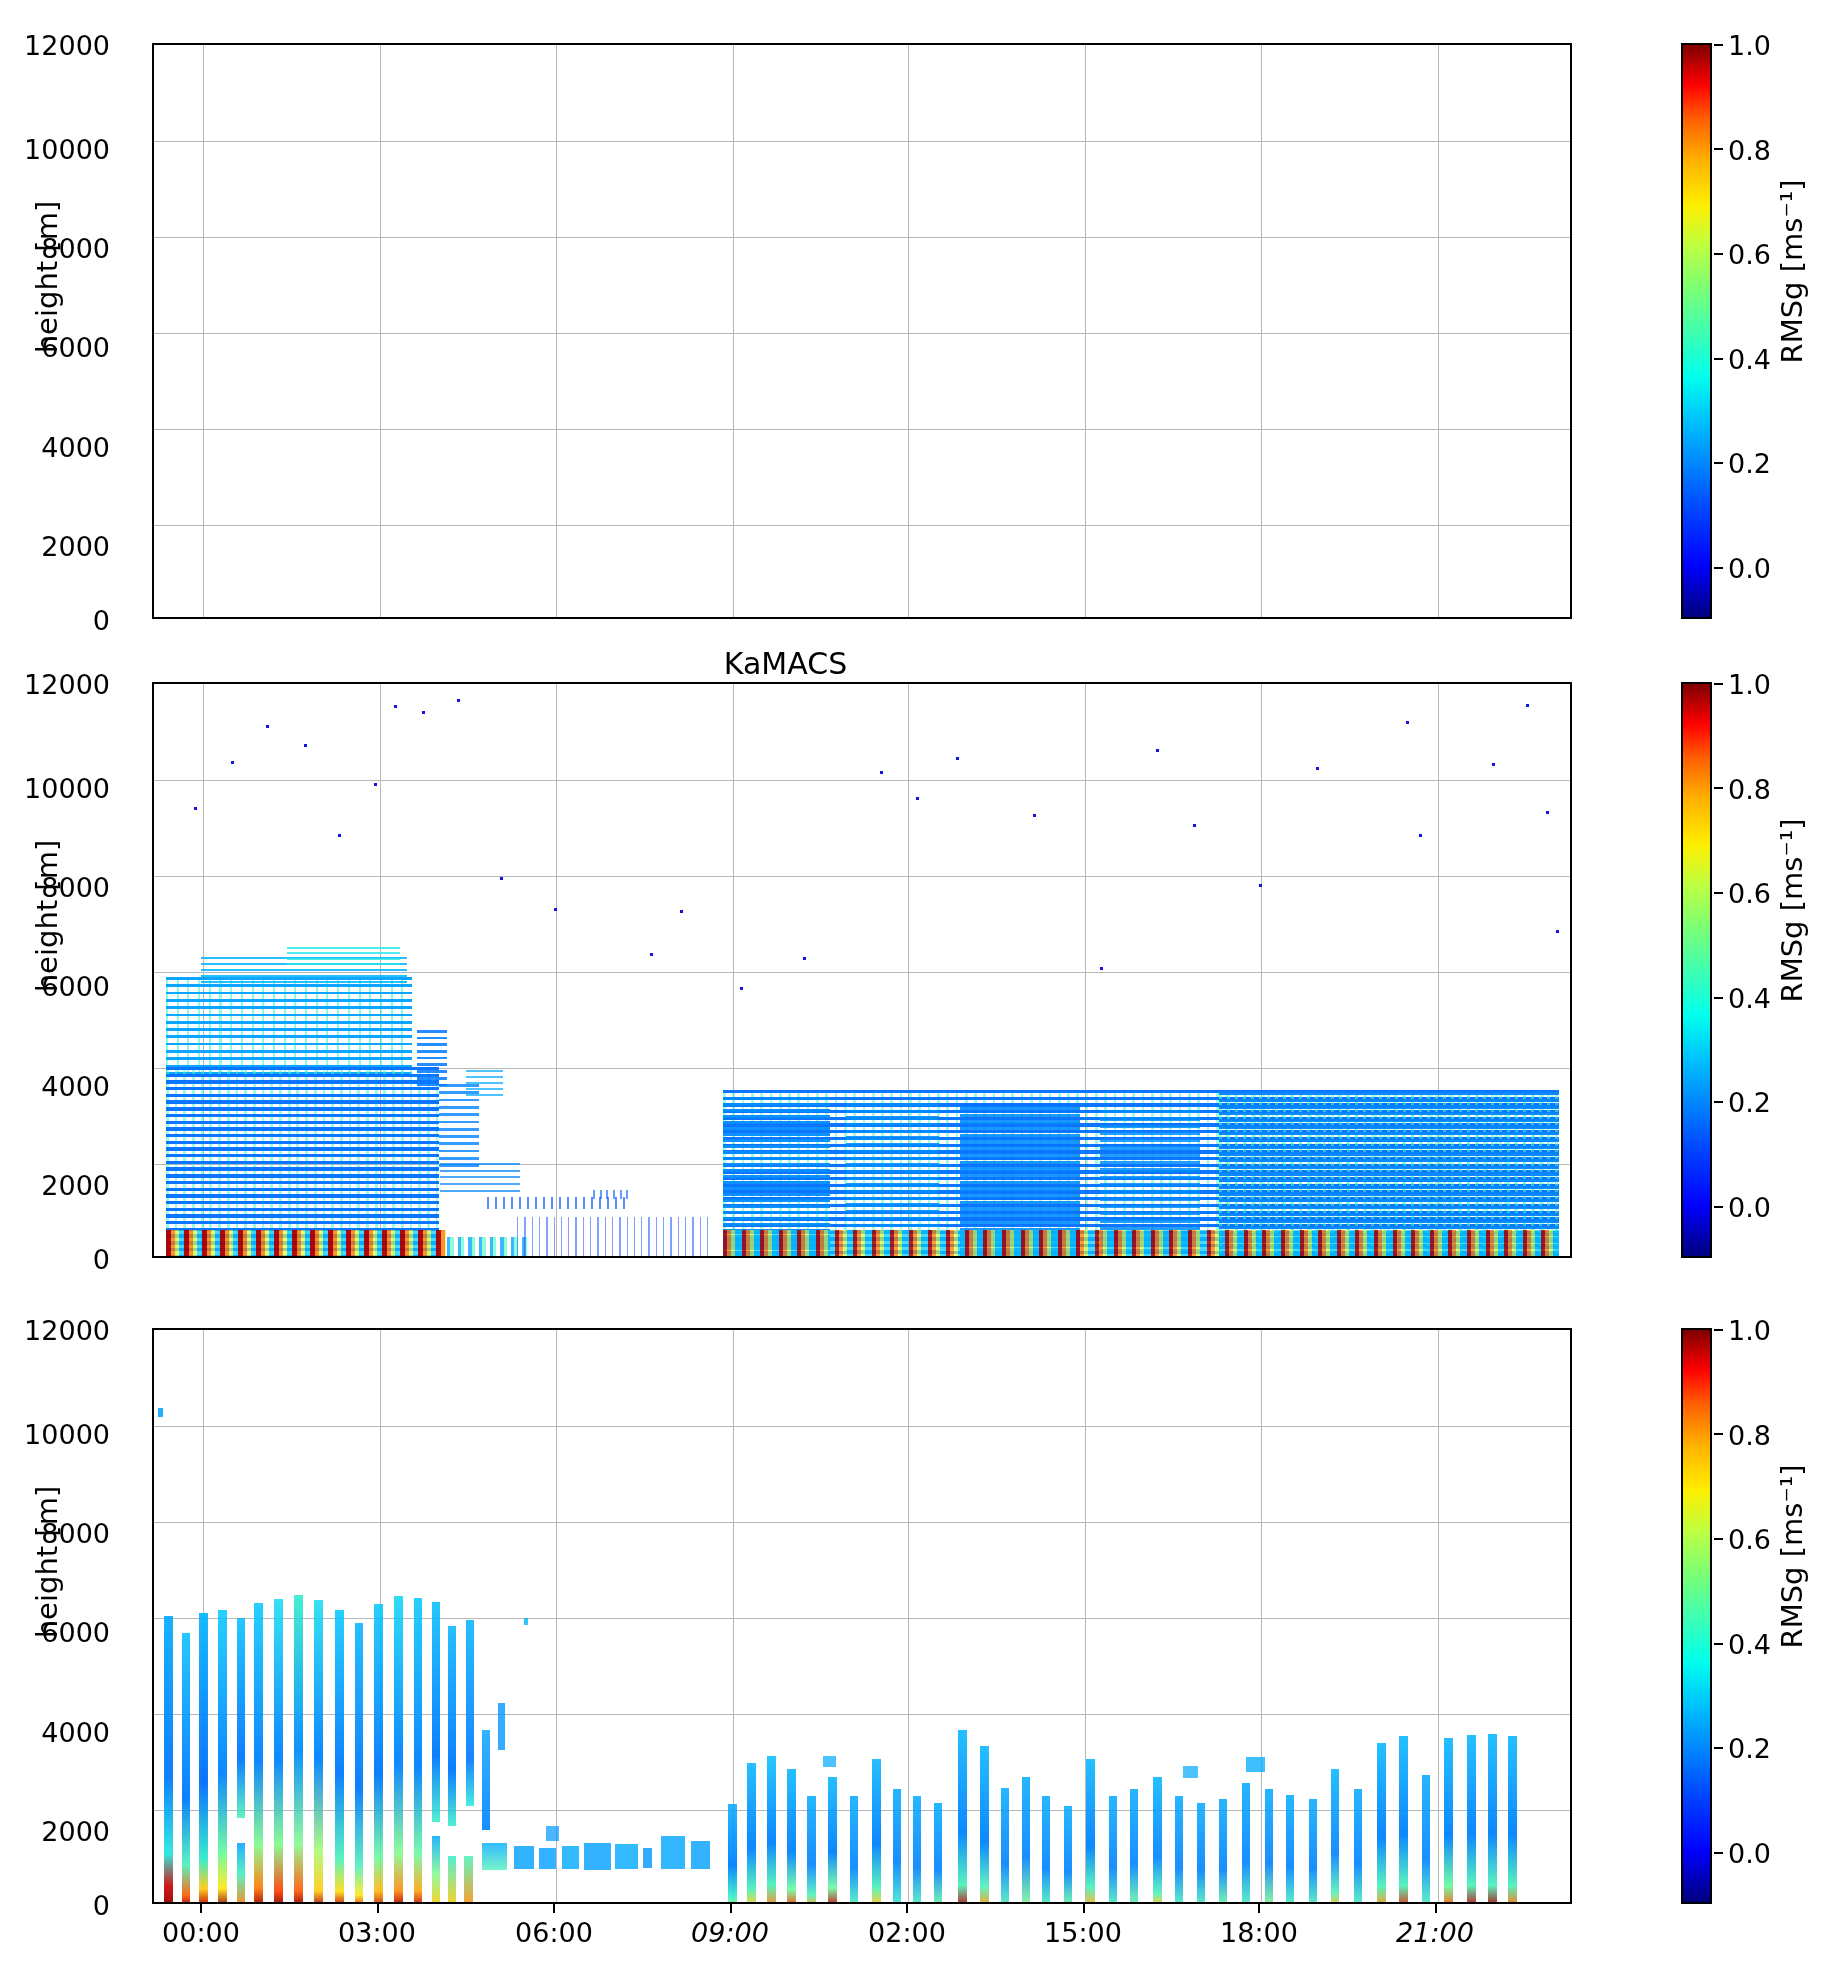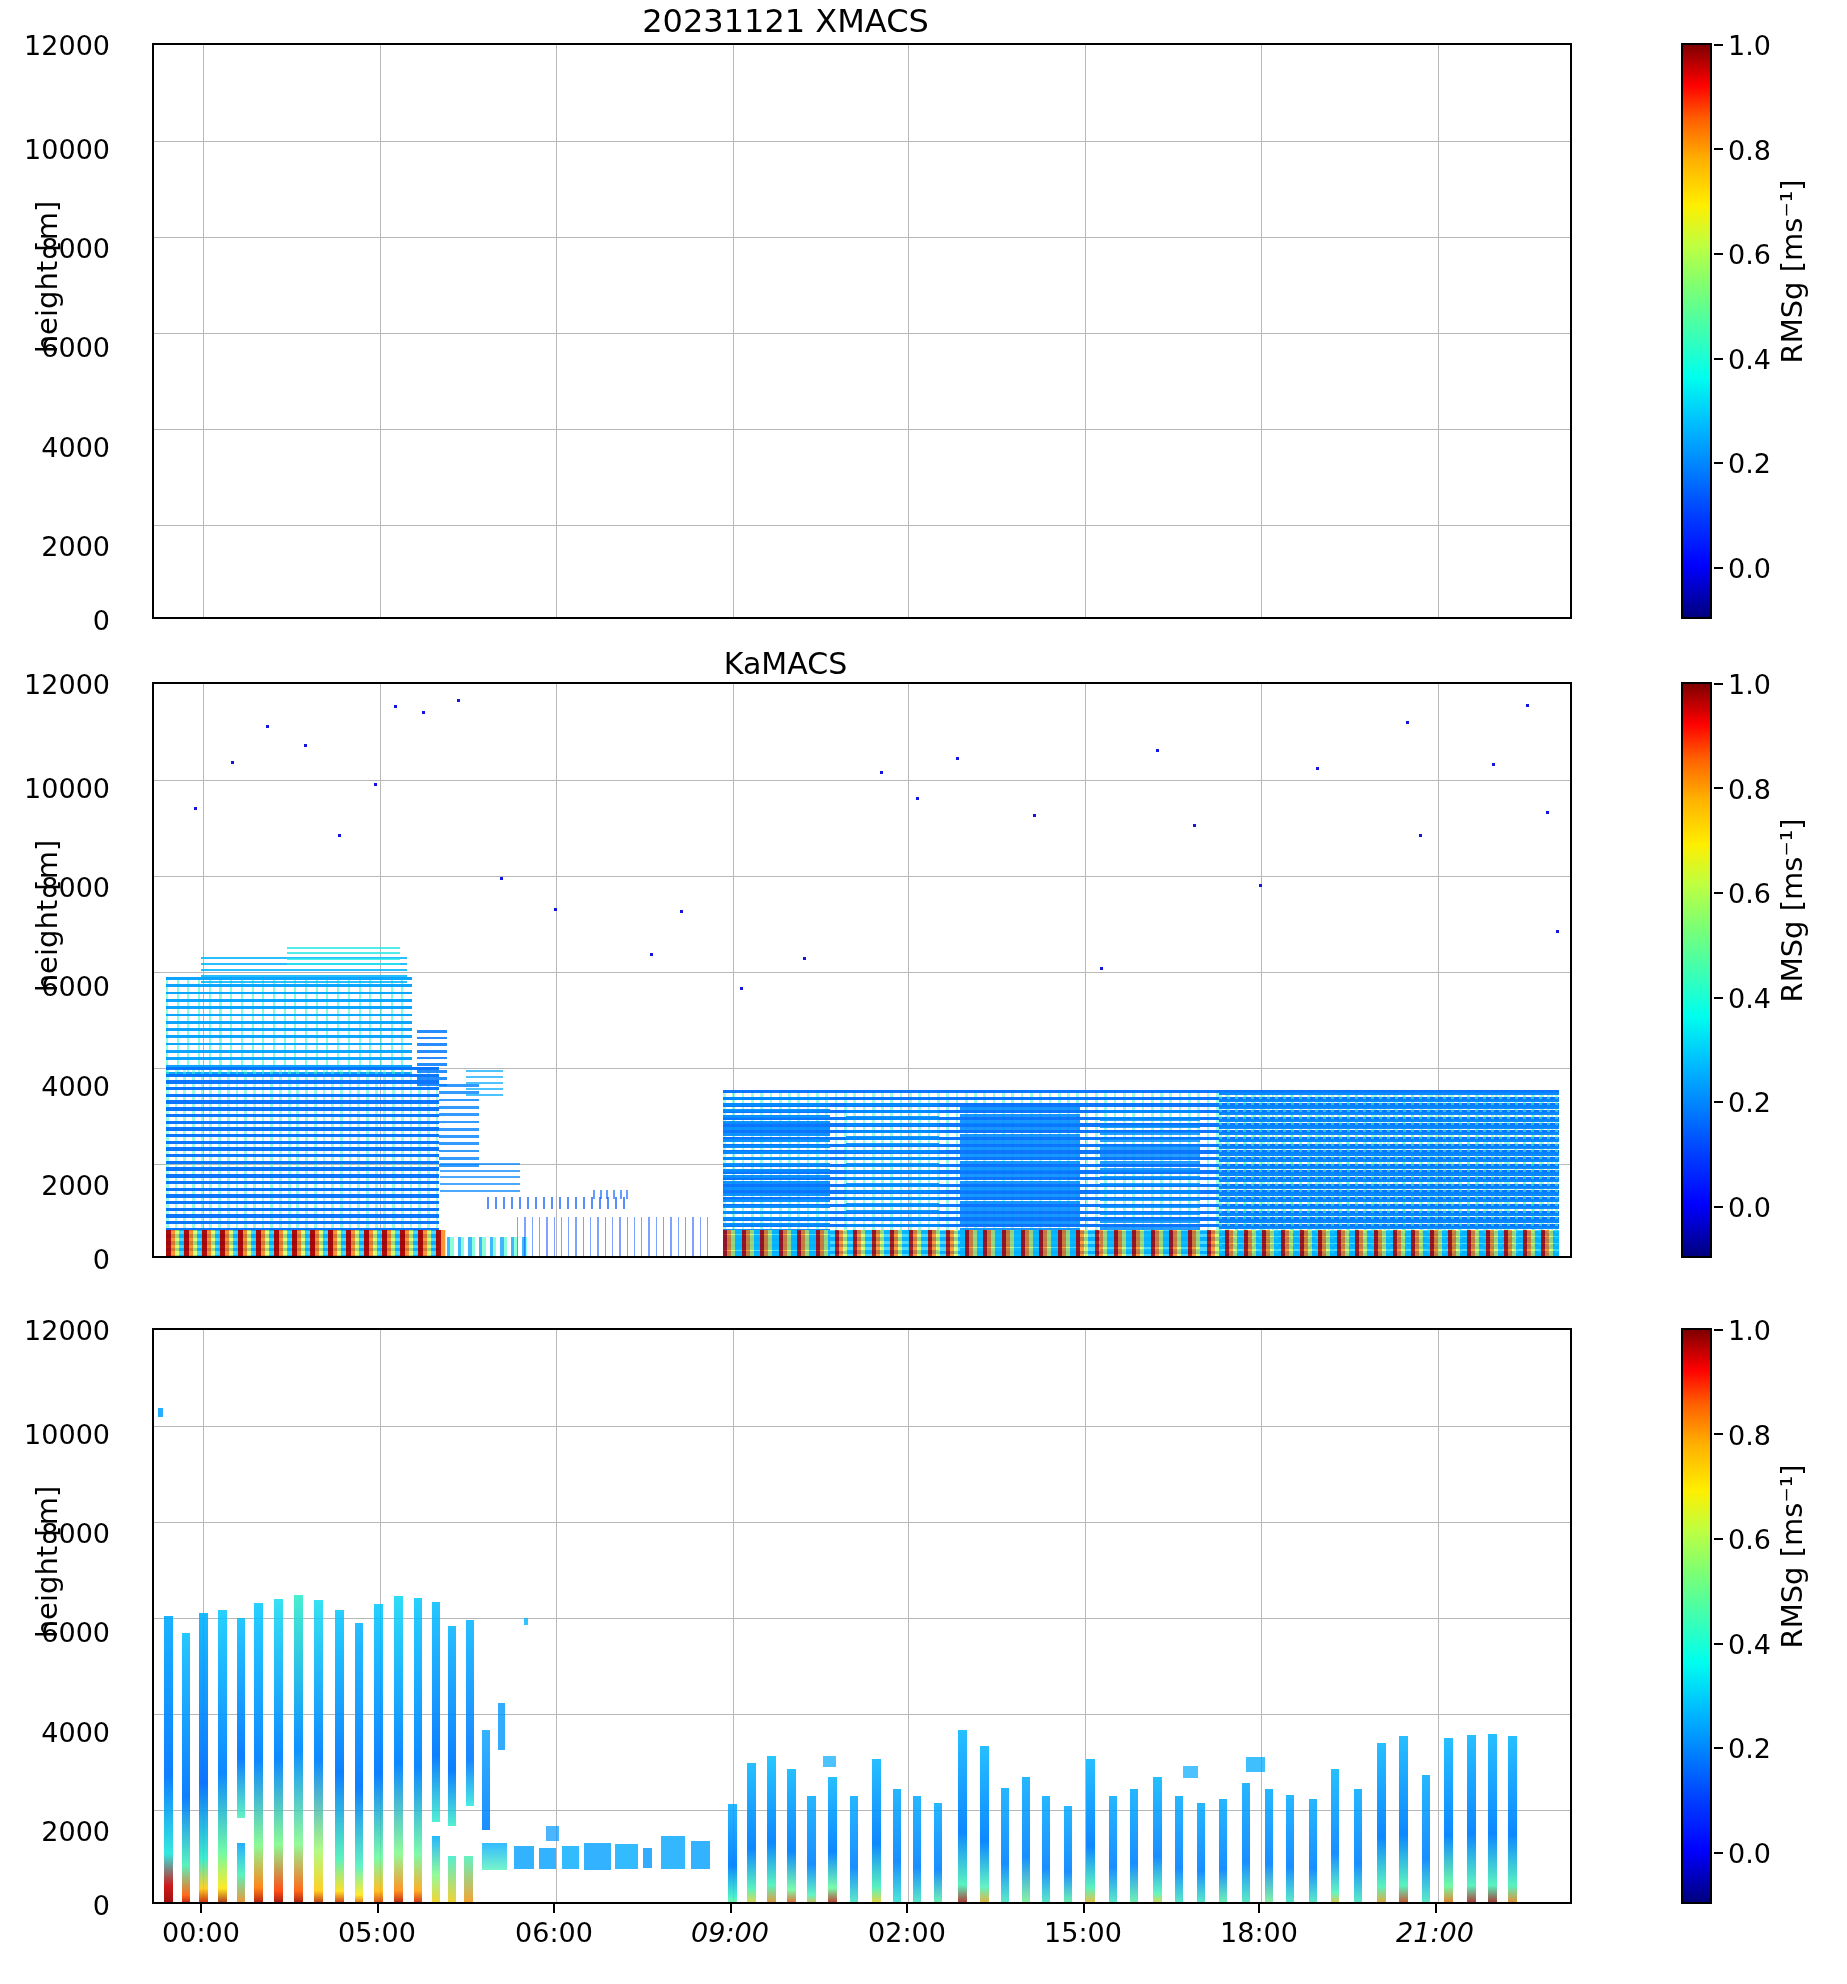--- a/index.html
+++ b/index.html
@@ -134,21 +134,20 @@
     height: 3.3px;
     background: #1414dc;
   }
 </style>
 </head>
 <body>
 
 <div class="figure">
 
   <div class="panel" style="top:0;height:656px;">
-    <div class="panel-title main" style="top:4px;">20231121 XMACS</div>
 
     <div class="ylabel" style="left:-40px;top:260px;width:173px;text-align:center;">height [m]</div>
 
     <div class="ytick-label" style="left:-23px;top:32px;">12000</div>
     <div class="ytick-label" style="left:-23px;top:136px;">10000</div>
     <div class="ytick-label" style="left:-23px;top:235px;">8000</div>
     <div class="ytick-label" style="left:-23px;top:334px;">6000</div>
     <div class="ytick-label" style="left:-23px;top:434px;">4000</div>
     <div class="ytick-label" style="left:-23px;top:533px;">2000</div>
     <div class="ytick-label" style="left:-23px;top:607px;">0</div>
@@ -425,21 +424,21 @@
     <div class="xtick-mark" style="left:200px;top:619px;"></div>
     <div class="xtick-mark" style="left:377px;top:619px;"></div>
     <div class="xtick-mark" style="left:553px;top:619px;"></div>
     <div class="xtick-mark" style="left:730px;top:619px;"></div>
     <div class="xtick-mark" style="left:906px;top:619px;"></div>
     <div class="xtick-mark" style="left:1083px;top:619px;"></div>
     <div class="xtick-mark" style="left:1258px;top:619px;"></div>
     <div class="xtick-mark" style="left:1435px;top:619px;"></div>
 
     <div class="xtick-label" style="left:128px;top:634px;">00:00</div>
-    <div class="xtick-label" style="left:304px;top:634px;">05:00</div>
+    <div class="xtick-label" style="left:304px;top:634px;">03:00</div>
     <div class="xtick-label" style="left:481px;top:634px;">06:00</div>
     <div class="xtick-label" style="left:657px;top:634px;font-style:italic;">09:00</div>
     <div class="xtick-label" style="left:834px;top:634px;">02:00</div>
     <div class="xtick-label" style="left:1010px;top:634px;">15:00</div>
     <div class="xtick-label" style="left:1186px;top:634px;">18:00</div>
     <div class="xtick-label" style="left:1362px;top:634px;font-style:italic;">21:00</div>
 
     <div class="cbar" style="left:1681px;top:43px;height:576px;"></div>
     <div class="cbar-tick-label" style="left:1728px;top:32px;">1.0</div>
     <div class="cbar-tick-label" style="left:1728px;top:137px;">0.8</div>

